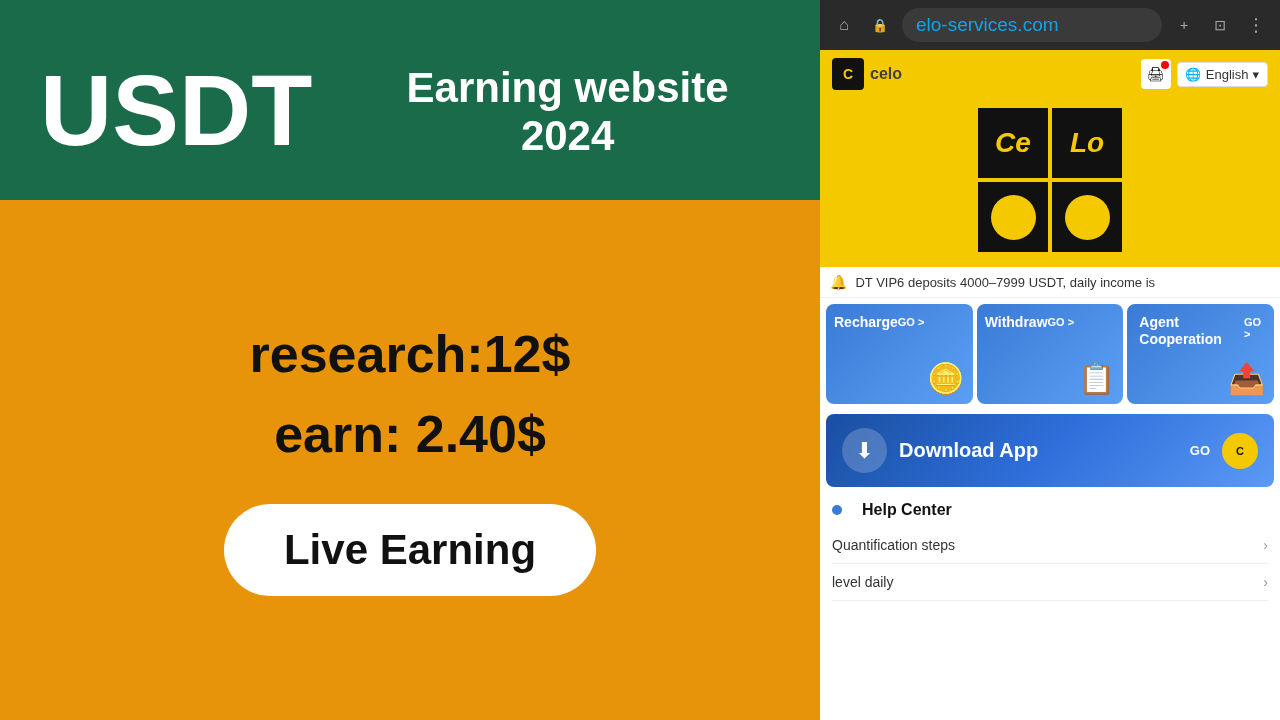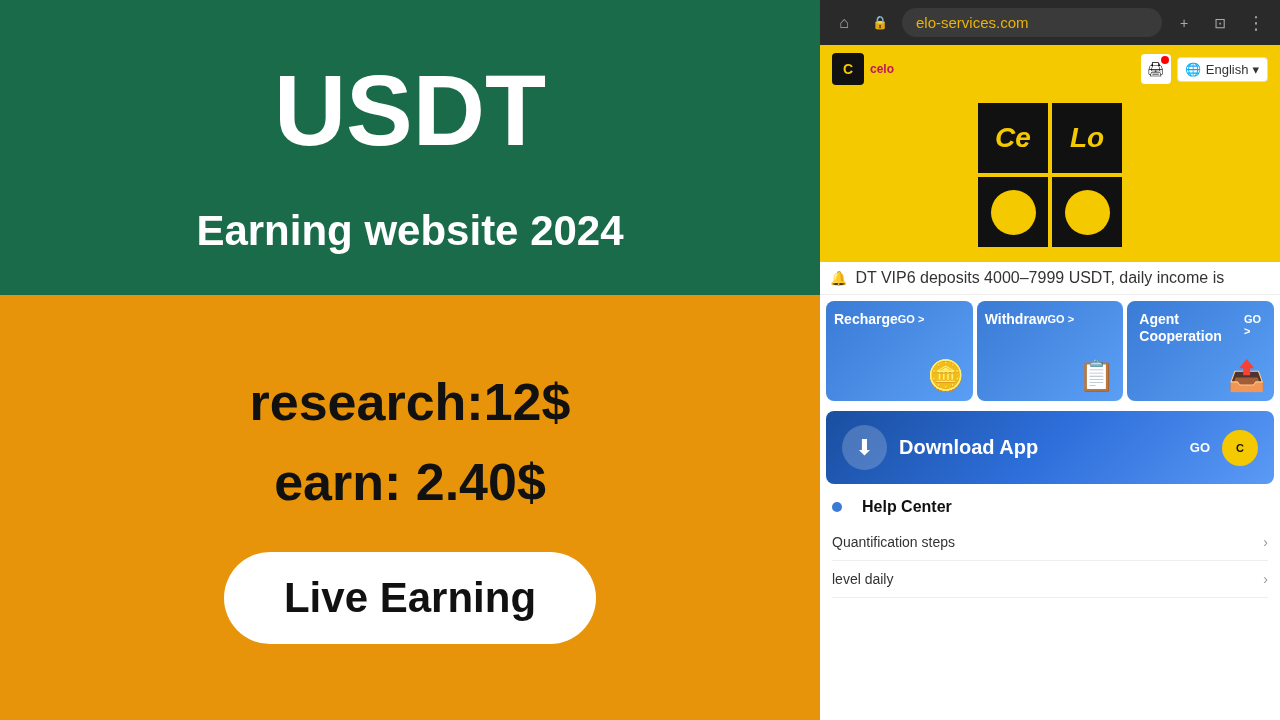--- a/index.html
+++ b/index.html
@@ -21,21 +21,20 @@
       align-items: center;
       justify-content: flex-start;
       padding-top: 30px;
       position: relative;
     }
 
     .left-top {
       background: #1a6b4a;
       width: 100%;
       display: flex;
-      flex-direction: column;
       align-items: center;
       padding: 30px 40px 40px;
       gap: 43px;
     }
 
     .usdt-title {
       color: white;
       font-size: 100px;
       font-weight: 900;
       line-height: 1;
@@ -129,22 +128,22 @@
       justify-content: center;
       color: #aaa;
       font-size: 13px;
     }
 
     .browser-url-bar {
       flex: 1;
       background: #3a3a3a;
       border-radius: 20px;
       padding: 6px 14px;
-      color: #eab308;
-      font-size: 15px;
+      color: #0ea5e9;
+      font-size: 19px;
       display: flex;
       align-items: center;
     }
 
     .browser-tab-btn {
       width: 28px;
       height: 28px;
       display: flex;
       align-items: center;
       justify-content: center;
@@ -194,23 +193,23 @@
       border-radius: 4px;
       display: flex;
       align-items: center;
       justify-content: center;
       color: #f5c900;
       font-weight: 900;
       font-size: 14px;
     }
 
     .site-logo-name {
-      font-size: 12px;
+      font-size: 16px;
       font-weight: 700;
-      color: #be185d;
+      color: #404040;
     }
 
     .site-header-actions {
       display: flex;
       align-items: center;
       gap: 6px;
     }
 
     .notification-icon {
       width: 30px;
@@ -298,21 +297,21 @@
       gap: 8px;
       overflow: hidden;
     }
 
     .ticker-bell {
       color: #555;
       font-size: 14px;
     }
 
     .ticker-text {
-      font-size: 16px;
+      font-size: 13px;
       color: #333;
       white-space: nowrap;
     }
 
     
     .action-grid {
       display: grid;
       grid-template-columns: 1fr 1fr 1fr;
       gap: 4px;
       padding: 6px 6px;

